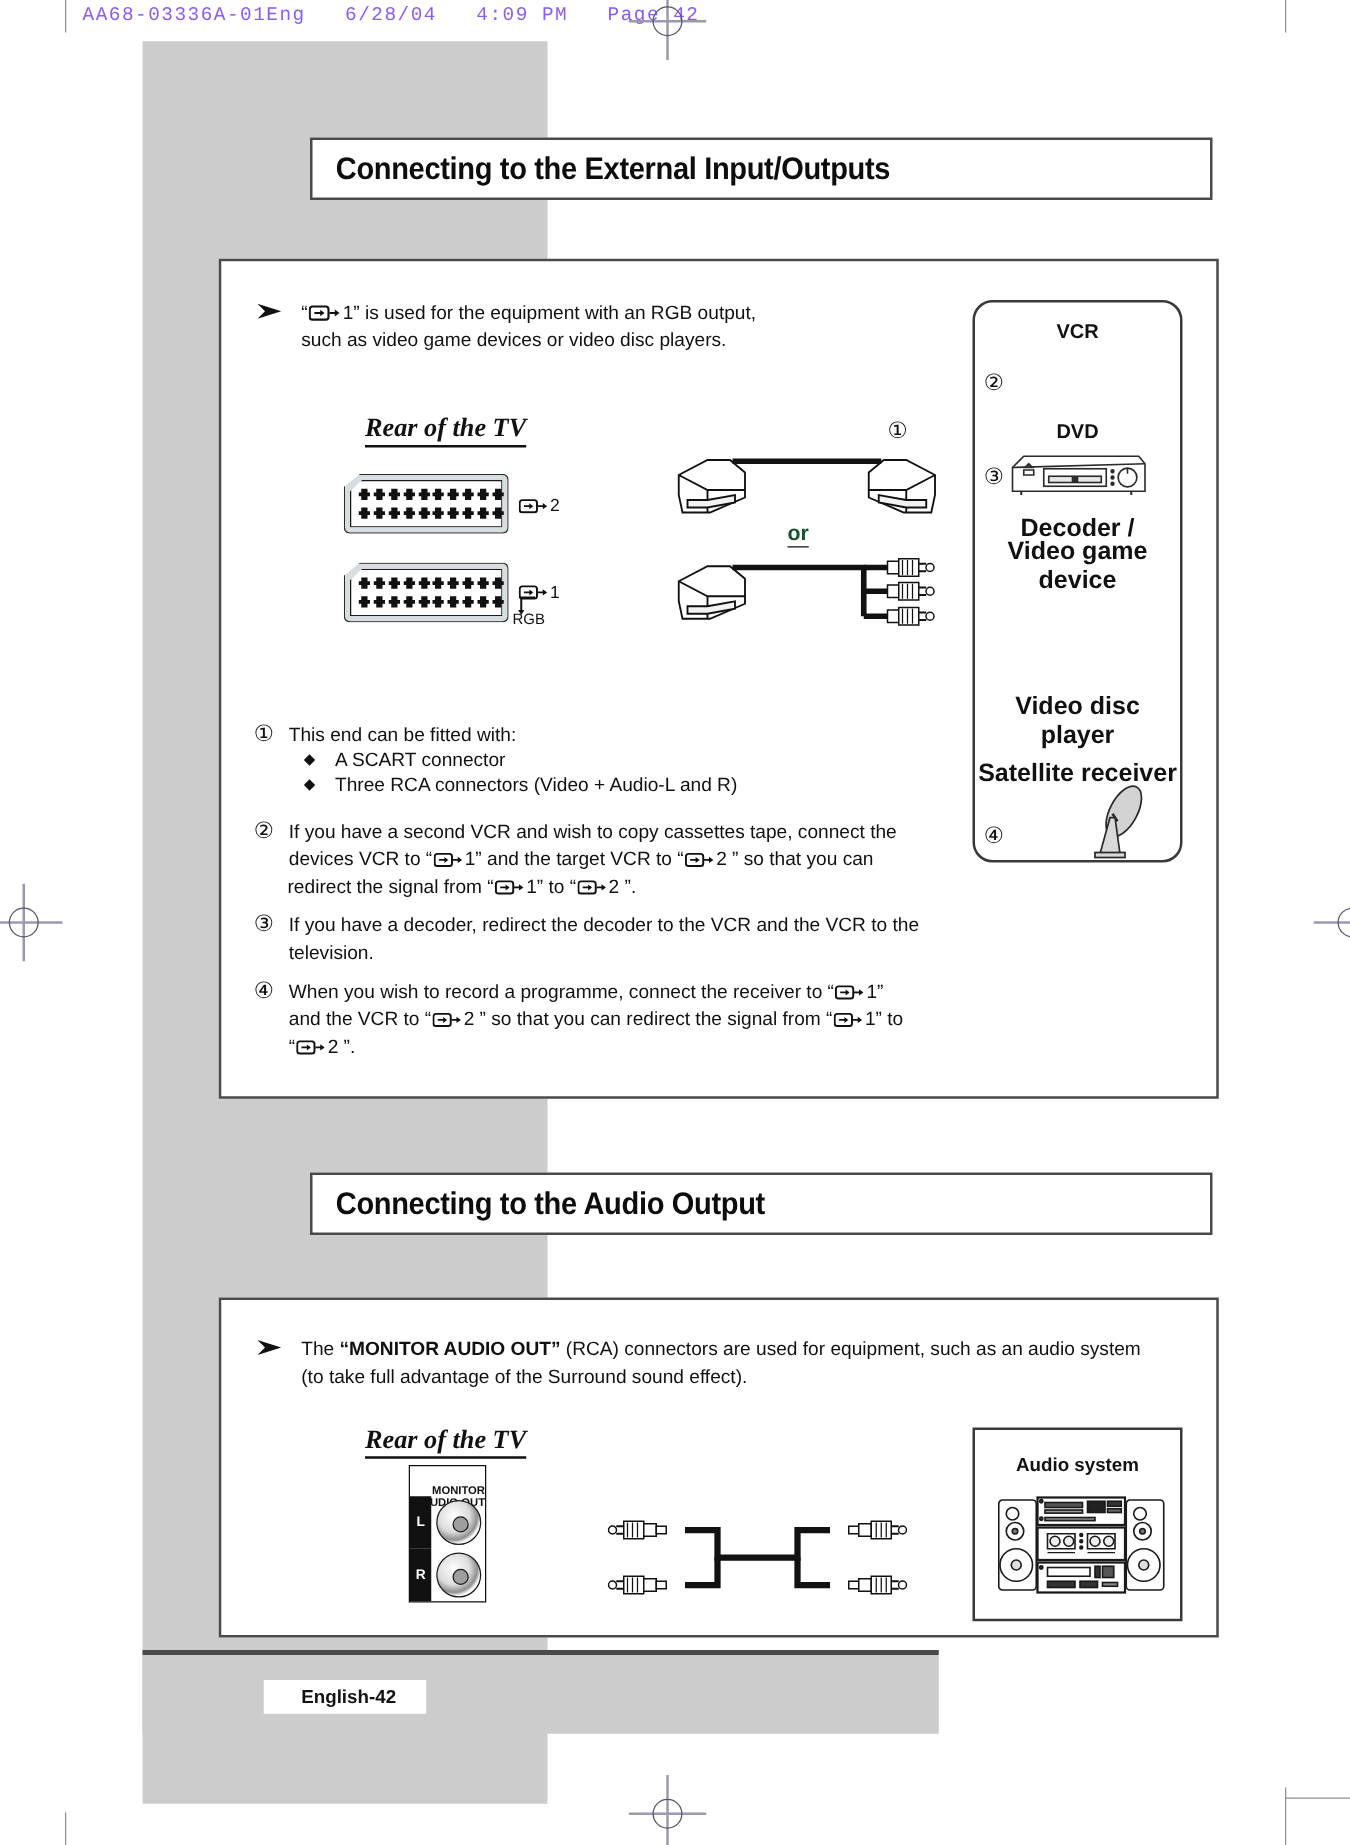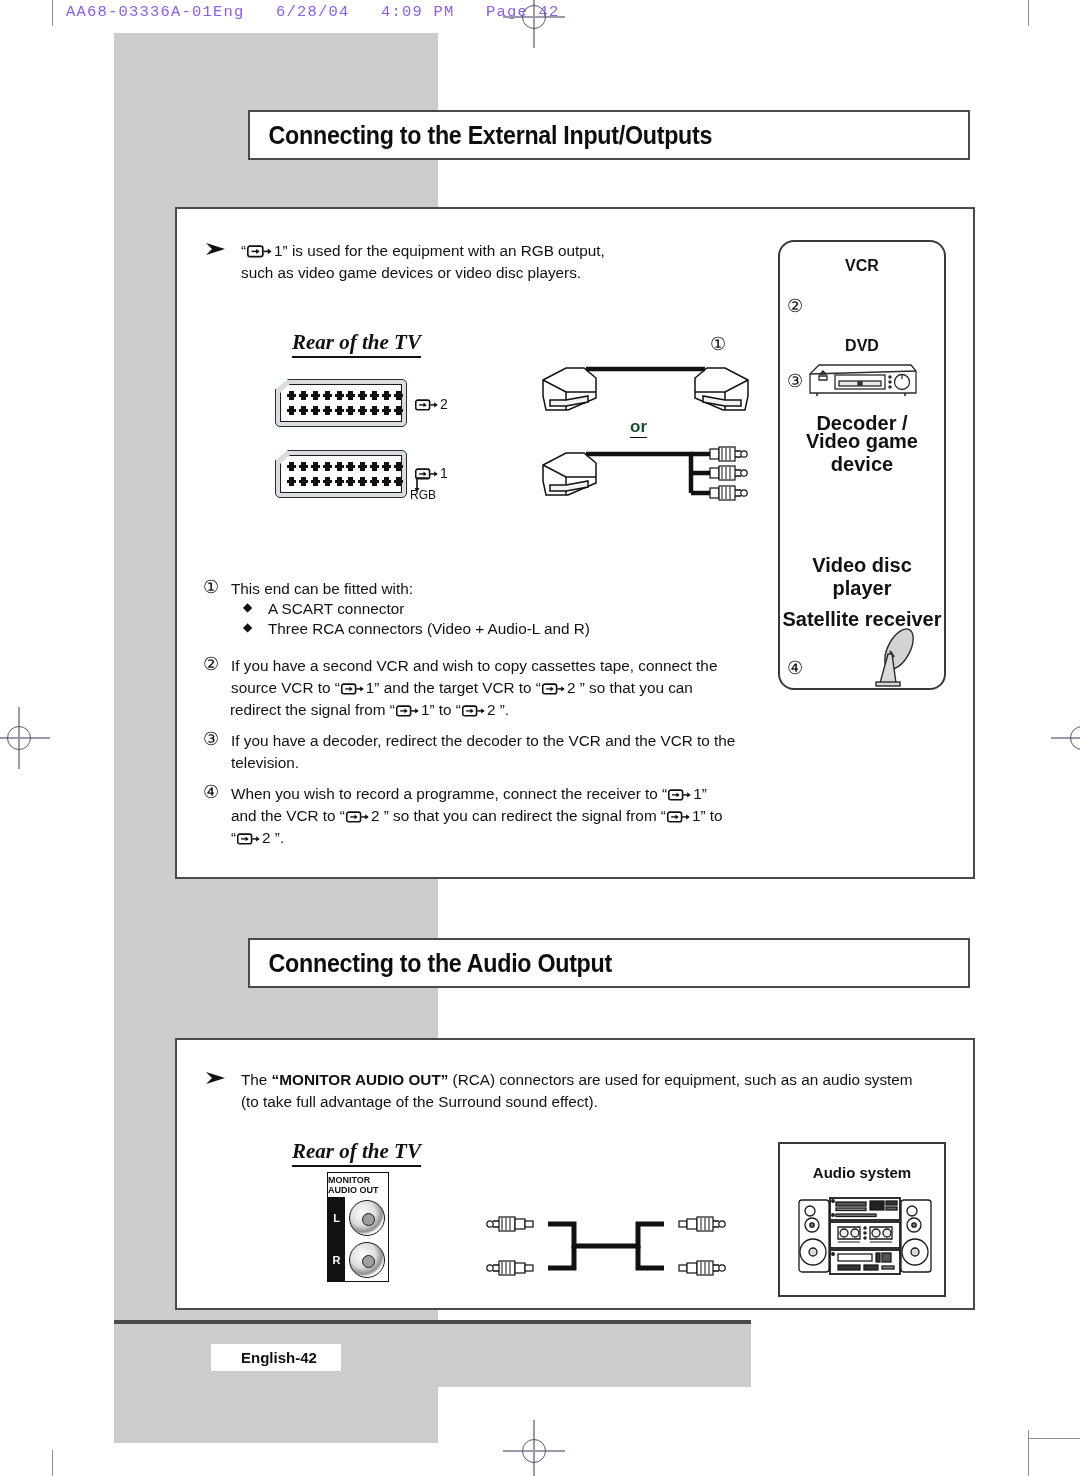--- a/index.html
+++ b/index.html
@@ -216,22 +216,22 @@
   .audio-panel {
     position: absolute;
     width: 62px;
     height: 110px;
     background: #ffffff;
     border: 1.5px solid #111;
     box-sizing: border-box;
   }
   .ap-title {
     position: absolute;
-    top: 2px; left: 0; width: 100%;
-    text-align: left;
+    top: 14px; left: 0; width: 100%;
+    text-align: right;
     font-size: 9px;
     line-height: 10px;
     font-weight: bold;
     color: #111;
   }
   .ap-strip {
     position: absolute;
     left: 0; width: 17px;
     background: #111;
     color: #fff;
@@ -502,21 +502,21 @@
 <div class="num-circ" style="left:203px;top:576px;font-size:18px;">①</div>
 <div class="para" style="left:231px;top:578px;">This end can be fitted with:</div>
 <div class="diamond" style="left:243px;top:600px;">◆</div>
 <div class="para" style="left:268px;top:598px;">A SCART connector</div>
 <div class="diamond" style="left:243px;top:620px;">◆</div>
 <div class="para" style="left:268px;top:618px;">Three RCA connectors (Video + Audio-L and R)</div>
 
 <div class="num-circ" style="left:203px;top:653px;font-size:18px;">②</div>
 <div class="para" style="left:231px;top:655px;">If you have a second VCR and wish to copy cassettes tape, connect the</div>
 <div class="para" style="left:231px;top:677px;">
-  <span>source VCR to “</span><span class="av-icon"><svg width="24" height="12" viewBox="0 0 26 13" aria-hidden="true">
+  <span>devices VCR to “</span><span class="av-icon"><svg width="24" height="12" viewBox="0 0 26 13" aria-hidden="true">
         <rect x="0.8" y="1.2" width="15" height="10.5" rx="2.2" fill="#fff" stroke="#111" stroke-width="1.7"></rect>
         <path d="M4.5 6.4 H11.5" stroke="#111" stroke-width="1.5"></path>
         <path d="M9.2 3.8 L12.6 6.4 L9.2 9 Z" fill="#111"></path>
         <path d="M16.5 6.4 H23.5" stroke="#111" stroke-width="1.6"></path>
         <path d="M20.8 3.6 L24.6 6.4 L20.8 9.2 Z" fill="#111"></path>
       </svg></span><span>1” and the target VCR to “</span><span class="av-icon"><svg width="24" height="12" viewBox="0 0 26 13" aria-hidden="true">
         <rect x="0.8" y="1.2" width="15" height="10.5" rx="2.2" fill="#fff" stroke="#111" stroke-width="1.7"></rect>
         <path d="M4.5 6.4 H11.5" stroke="#111" stroke-width="1.5"></path>
         <path d="M9.2 3.8 L12.6 6.4 L9.2 9 Z" fill="#111"></path>
         <path d="M16.5 6.4 H23.5" stroke="#111" stroke-width="1.6"></path>

